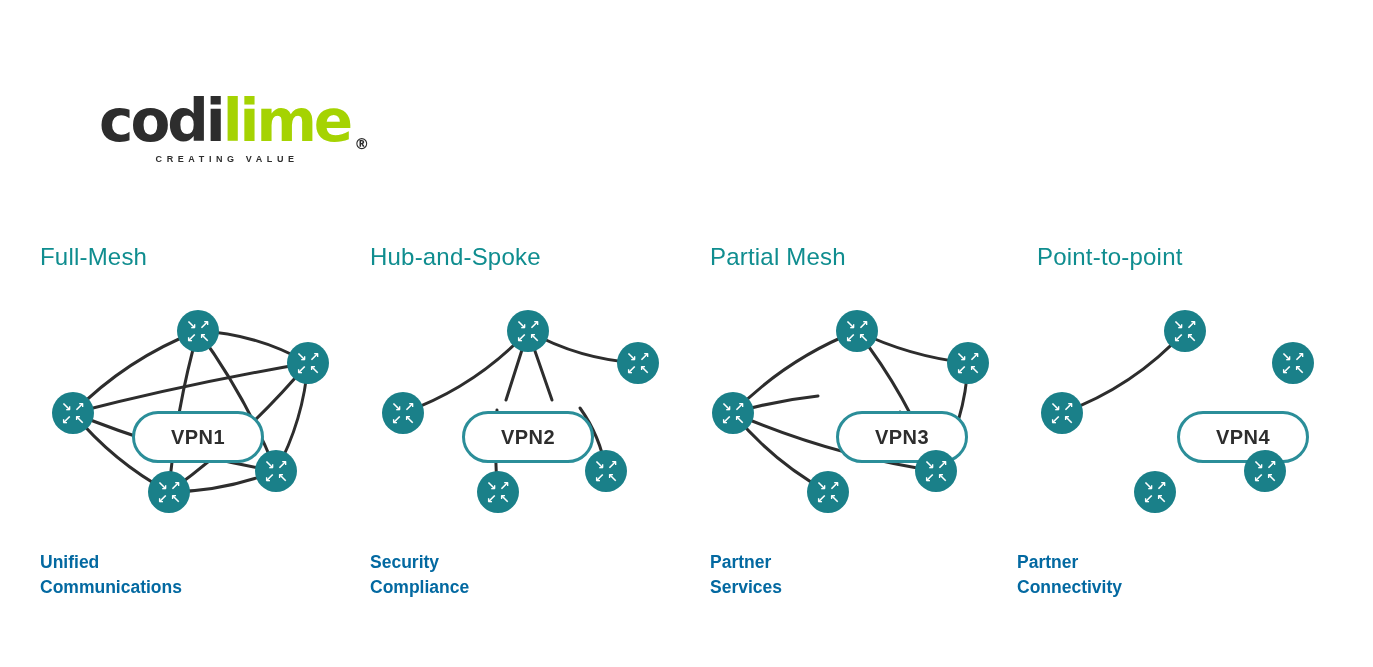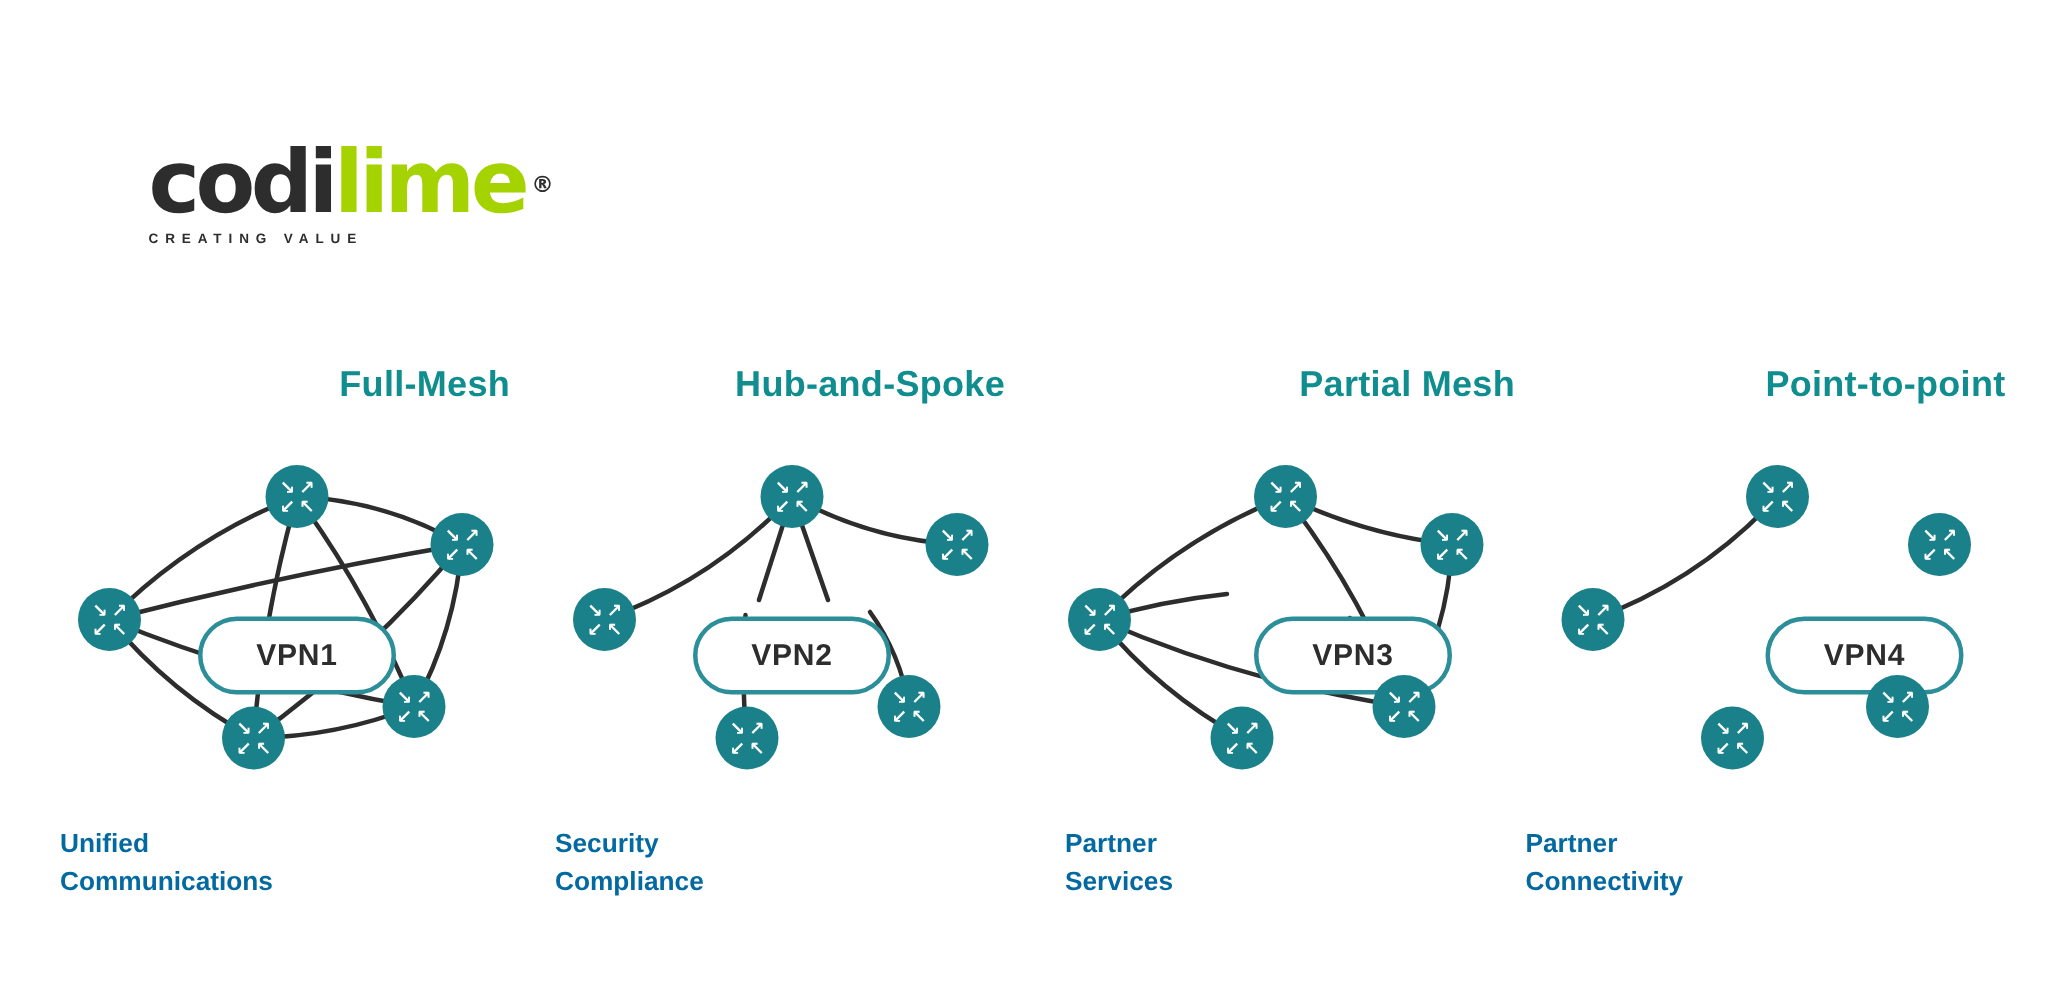--- a/index.html
+++ b/index.html
@@ -11,40 +11,40 @@
     --lime:#a5d302;
     --icon-arrow:#ffffff;
     --bg:#ffffff;
   }
   *{margin:0;padding:0;box-sizing:border-box;}
   body{background:var(--bg);font-family:"Liberation Sans",sans-serif;}
   .canvas{position:relative;width:1373px;height:667px;background:var(--bg);overflow:hidden;}
 
   
   .logo{position:absolute;left:99px;top:90px;z-index:2;}
-  .logo-row{display:flex;align-items:center;font-family:"DejaVu Sans",sans-serif;
+  .logo-row{display:flex;align-items:flex-end;font-family:"DejaVu Sans",sans-serif;
             font-size:58px;font-weight:bold;letter-spacing:-3px;line-height:62px;}
   .logo-dark{color:var(--ink);}
   .logo-lime{color:var(--lime);}
   .reg{font-size:15px;line-height:15px;letter-spacing:0;margin-top:4px;margin-left:4px;
        color:var(--ink);font-weight:bold;}
-  .tagline{text-align:left;font-size:9px;font-weight:bold;letter-spacing:4.6px;
+  .tagline{text-align:center;font-size:9px;font-weight:bold;letter-spacing:4.6px;
            color:var(--ink);margin-top:2px;padding-right:14px;}
 
   
   .edges{position:absolute;left:0;top:0;z-index:1;}
   .nodes-layer{position:absolute;left:0;top:0;width:100%;height:100%;z-index:3;pointer-events:none;}
   .node{position:absolute;width:42px;height:42px;border-radius:50%;background:var(--node-fill);
         display:flex;align-items:center;justify-content:center;}
   .node-icon{display:grid;grid-template-columns:13px 13px;grid-auto-rows:13px;place-items:center;
              color:var(--icon-arrow);font-family:"DejaVu Sans",sans-serif;
              font-size:12.5px;font-weight:bold;line-height:13px;}
 
-  .panel-title{position:absolute;top:243px;width:300px;text-align:right;z-index:2;
-               font-size:24px;font-weight:bold;color:var(--title);letter-spacing:0.2px;}
+  .panel-title{position:absolute;top:243px;width:300px;text-align:left;z-index:2;
+               font-size:24px;font-weight:normal;color:var(--title);letter-spacing:0.2px;}
   .vpn-pill{position:absolute;top:375px;width:132px;height:52px;background:#fff;z-index:2;
             border:3px solid var(--pill-border);border-radius:26px;
             display:flex;align-items:center;justify-content:center;
             font-size:20px;font-weight:bold;color:var(--ink);letter-spacing:0.5px;margin-top:36px;}
   .caption{position:absolute;top:550px;width:300px;text-align:left;z-index:2;
            font-size:17.5px;font-weight:bold;color:#0369a1;line-height:25px;}
 </style>
 </head>
 <body>
 

